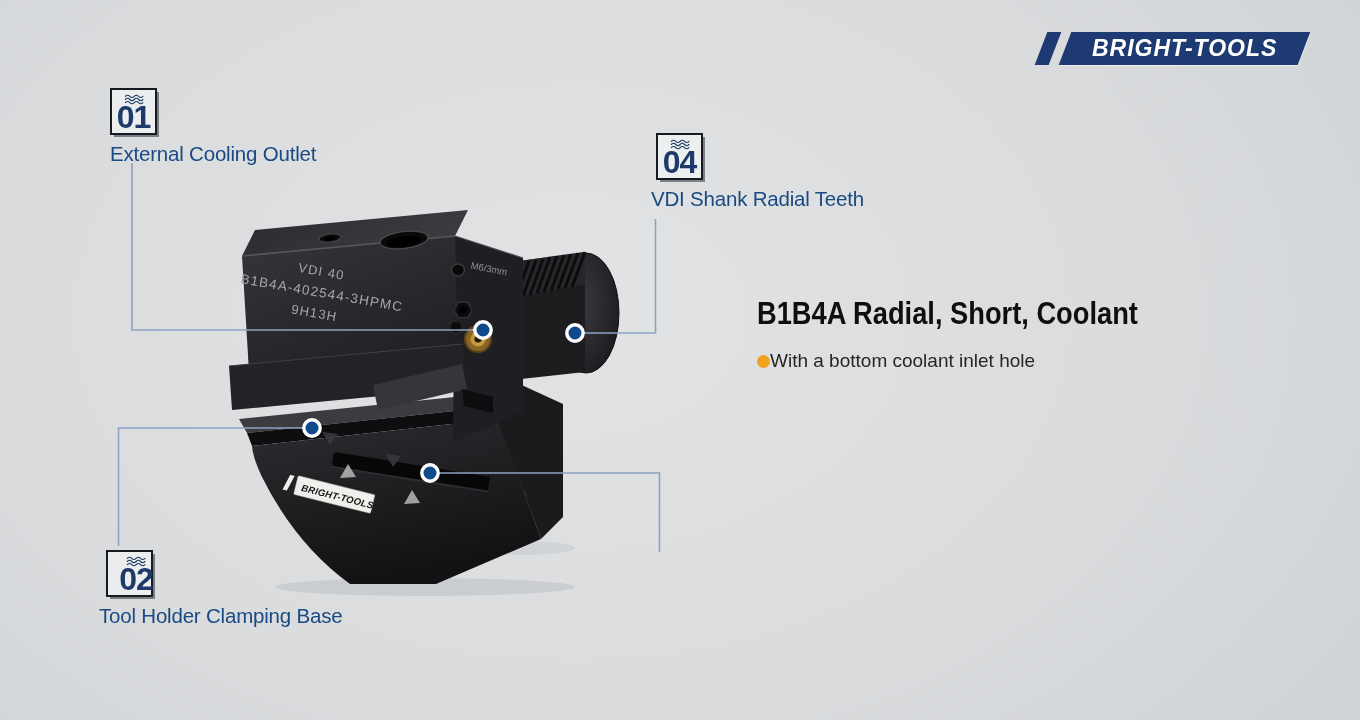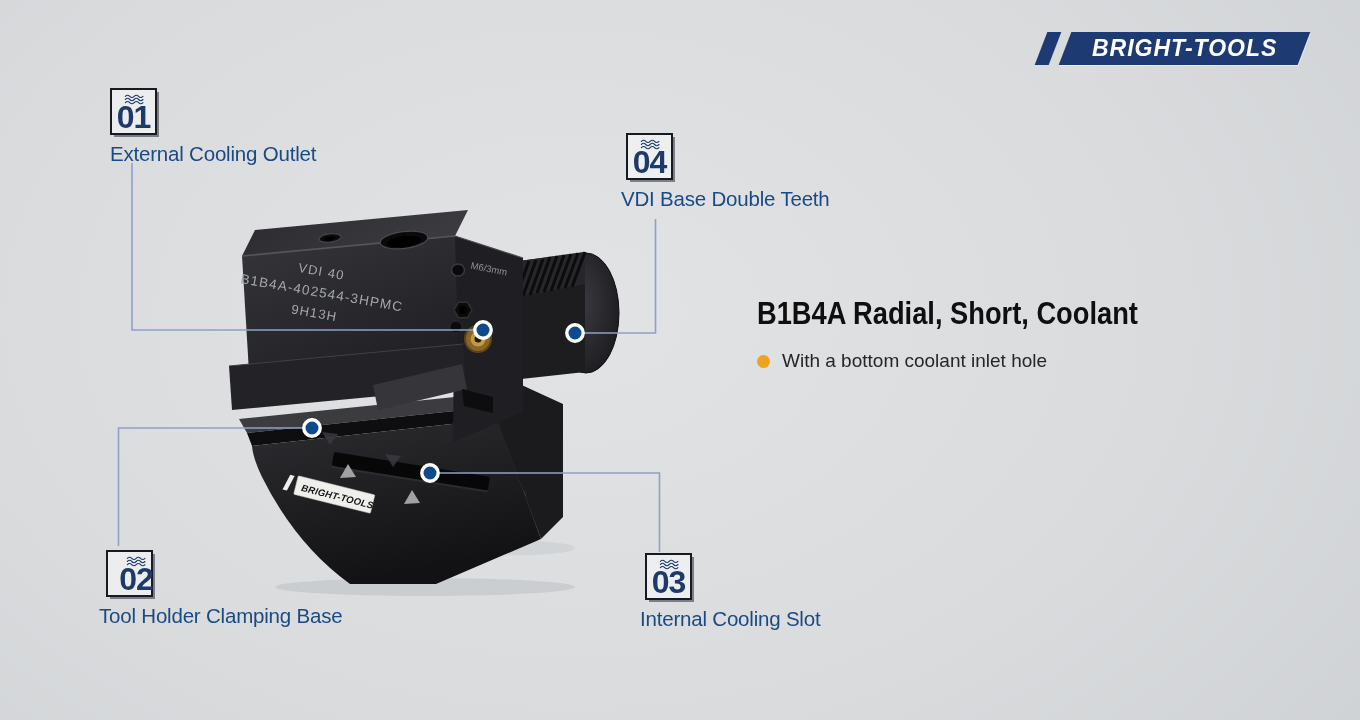--- a/index.html
+++ b/index.html
@@ -25,28 +25,28 @@
     background:rgba(250,251,252,.55);
     box-shadow:3px 3px 0 -1px rgba(42,50,62,.55);
     display:flex; flex-direction:column; align-items:center; padding-top:4px; overflow:visible;
   }
   .wave-icon { display:block; margin-bottom:-4px; }
   .num { font-size:32px; font-weight:bold; color:#1d3a6b; line-height:32px; letter-spacing:-1px;text-align:right; }
   .callout-label { margin-top:7px; font-size:20.5px; color:#1a4a83; letter-spacing:-0.2px; white-space:nowrap; }
   #c1 { left:110px; top:88px; }
   #c2 { left:99px;  top:550px; }  #c2 .num-box { margin-left:7px;padding-left:13px; }
   #c3 { left:640px; top:553px; }  #c3 .num-box { margin-left:5px; }
-  #c4 { left:621px; top:133px; }  #c4 .num-box { margin-left:5px; }
+  #c4 { left:651px; top:133px; }  #c4 .num-box { margin-left:5px; }
 
   
   .info { position:absolute; left:757px; top:296px; }
   .info-title { margin:0 0 13px 0; font-size:31px; font-weight:bold; color:#0f0f10;
                 transform:scaleX(0.88); transform-origin:left top; white-space:nowrap; letter-spacing:0; }
   .features { list-style:none; margin:0; padding:0; }
-  .features li { display:flex; align-items:flex-start; gap:12px; margin-bottom:3px; }
+  .features li { display:flex; align-items:flex-start; margin-bottom:3px; }
   .features li > span.txt { width:492px; font-size:19px; line-height:32px; color:#262626; }
   .bullet-dot { flex:0 0 13px; width:13px; height:13px; border-radius:50%; background:#f0a11e; margin-top:10px; }
 </style>
 </head>
 <body>
 
 <div class="stage">
 
   <svg class="scene" viewBox="0 0 1360 720" aria-hidden="true">
     <defs>
@@ -183,46 +183,33 @@
           <path d="M2 3 q2.8 -3 5.6 0 t5.6 0 t5.6 0 t5.6 0"></path>
           <path d="M2 7 q2.8 -3 5.6 0 t5.6 0 t5.6 0 t5.6 0"></path>
           <path d="M2 11 q2.8 -3 5.6 0 t5.6 0 t5.6 0 t5.6 0"></path>
         </g>
       </svg>
       <div class="num">02</div>
     </div>
     <div class="callout-label">Tool Holder Clamping Base</div>
   </div>
 
-  <div class="callout" id="c3">
-    <div class="num-box">
-      <svg class="wave-icon" width="26" height="14" viewBox="0 0 26 14">
-        <g fill="none" stroke="#1d3a66" stroke-width="1.4" stroke-linecap="round">
-          <path d="M2 3 q2.8 -3 5.6 0 t5.6 0 t5.6 0 t5.6 0"></path>
-          <path d="M2 7 q2.8 -3 5.6 0 t5.6 0 t5.6 0 t5.6 0"></path>
-          <path d="M2 11 q2.8 -3 5.6 0 t5.6 0 t5.6 0 t5.6 0"></path>
-        </g>
-      </svg>
-      <div class="num">03</div>
-    </div>
-    <div class="callout-label">Internal Cooling Slot</div>
-  </div>
 
   <div class="callout" id="c4">
     <div class="num-box">
       <svg class="wave-icon" width="26" height="14" viewBox="0 0 26 14">
         <g fill="none" stroke="#1d3a66" stroke-width="1.4" stroke-linecap="round">
           <path d="M2 3 q2.8 -3 5.6 0 t5.6 0 t5.6 0 t5.6 0"></path>
           <path d="M2 7 q2.8 -3 5.6 0 t5.6 0 t5.6 0 t5.6 0"></path>
           <path d="M2 11 q2.8 -3 5.6 0 t5.6 0 t5.6 0 t5.6 0"></path>
         </g>
       </svg>
       <div class="num">04</div>
     </div>
-    <div class="callout-label">VDI Base Double Teeth</div>
+    <div class="callout-label">VDI Shank Radial Teeth</div>
   </div>
 
   <div class="info">
     <h1 class="info-title">B1B4A Radial, Short, Coolant</h1>
     <ul class="features">
       <li>
         <span class="bullet-dot"></span>
         <span class="txt">With a bottom coolant inlet hole</span>
       </li>
     </ul>

